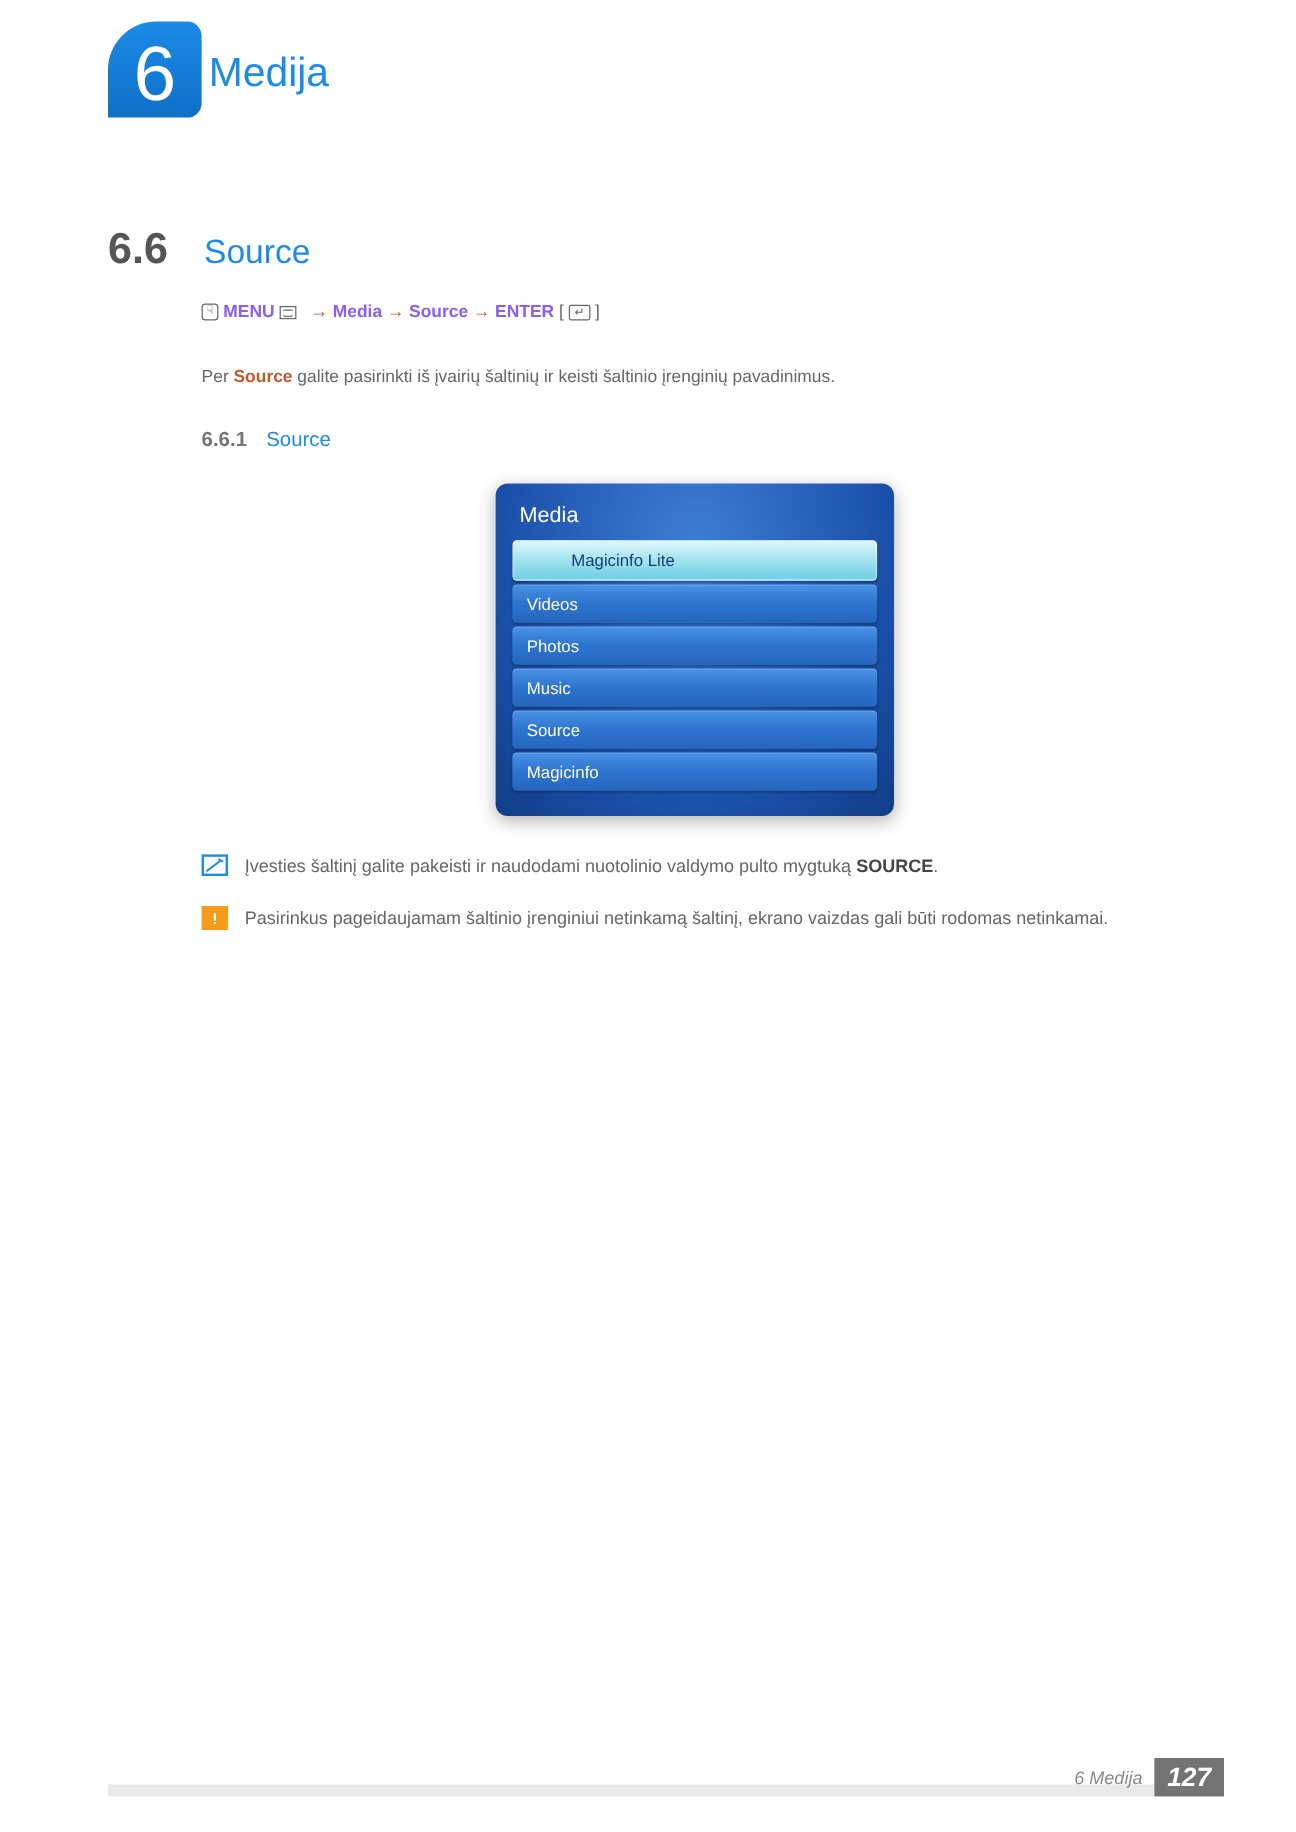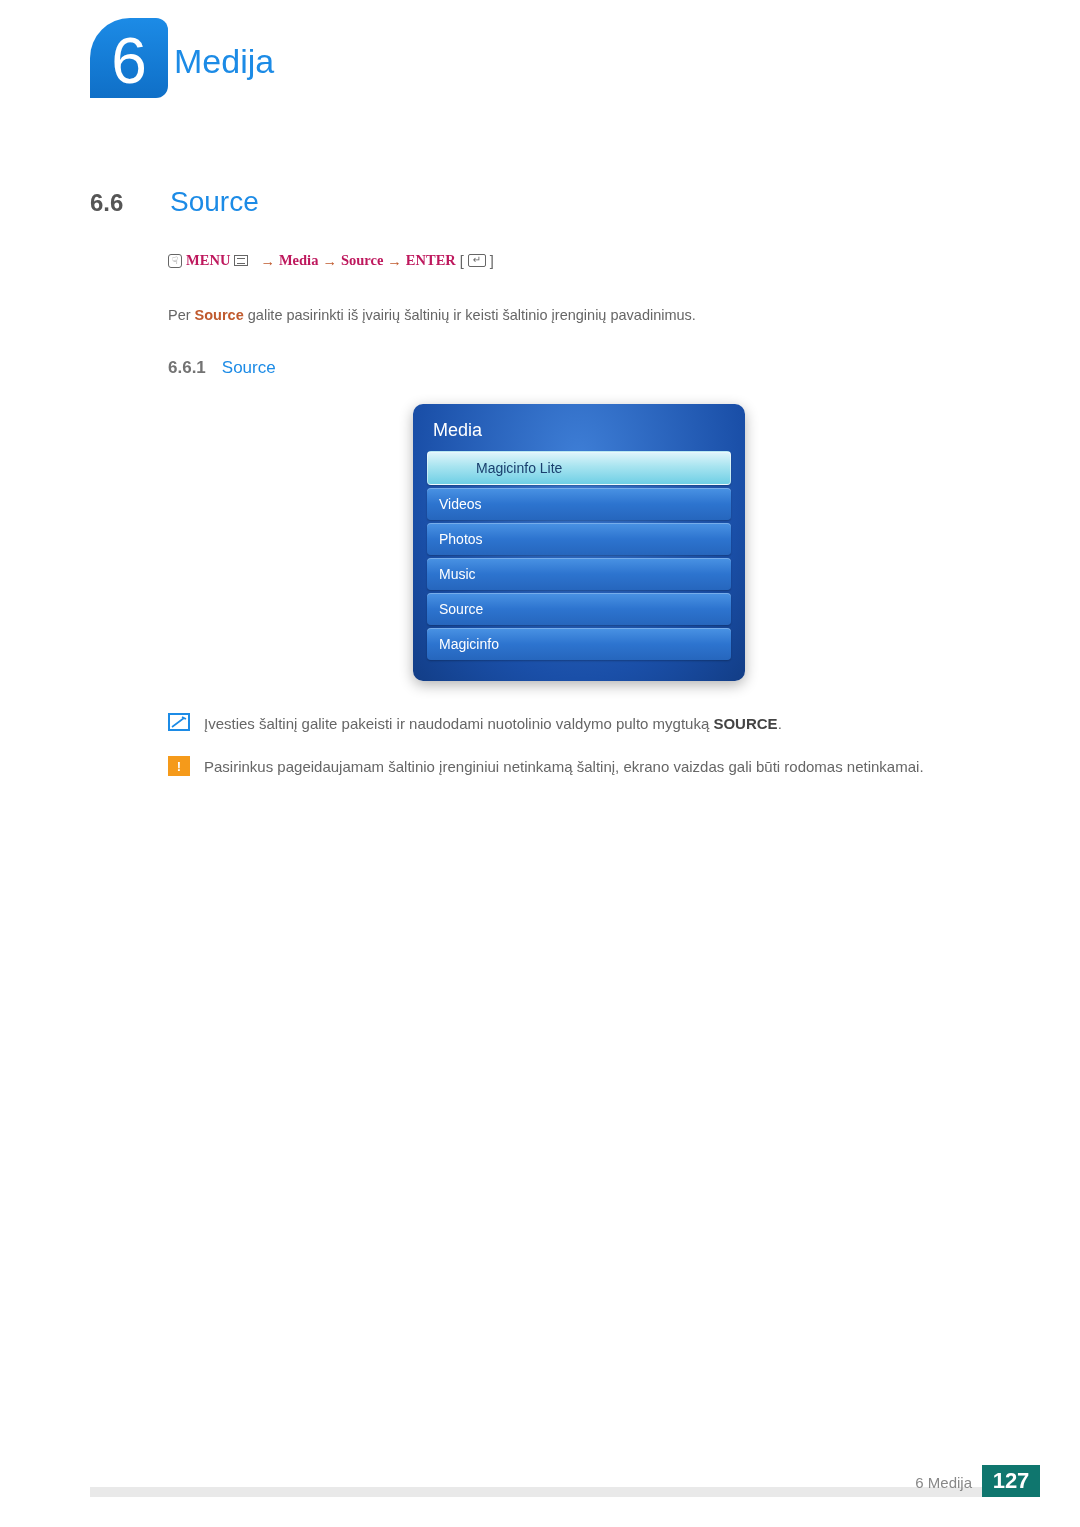--- a/index.html
+++ b/index.html
@@ -49,21 +49,21 @@
   }
   .section-row {
     position: absolute;
     top: 186px;
     left: 90px;
     display: flex;
     align-items: baseline;
   }
   .section-num {
     color: #555;
-    font-size: 24px;
+    font-size: 36px;
     font-weight: 600;
     width: 80px;
   }
   .section-title {
     color: #1c8be6;
     font-size: 28px;
     font-weight: 400;
   }
   .content {
     position: absolute;
@@ -115,21 +115,21 @@
     vertical-align: middle;
   }
   .icon-enter::after {
     content: "↵";
     position: absolute;
     font-size: 10px;
     top: -1px;
     left: 4px;
     color: #666;
   }
-  .accent { color: #be185d; font-weight: 600; font-family: Liberation Serif, serif; }
+  .accent { color: #8b5cf6; font-weight: 600; }
   .arrow { color: #c05a2e; font-weight: 600; }
   .para {
     font-size: 14.5px;
     line-height: 1.7;
     color: #666;
     margin-bottom: 30px;
   }
   .bold-inline { color: #c05a2e; font-weight: 600; }
   .subsection-row {
     display: flex;
@@ -209,22 +209,23 @@
     font-size: 15px;
     line-height: 1.7;
     color: #666;
     flex: 1;
   }
   .bold-dark { color: #444; font-weight: 700; }
   .footer {
     position: absolute;
     bottom: 30px;
     left: 90px;
-    right: 40px;
+    right: 60px;
     height: 32px;
+    font-style: italic;
   }
   .footer-bar {
     position: absolute;
     left: 0;
     right: 0;
     bottom: 0;
     height: 10px;
     background: #e9e9e9;
   }
   .footer-label {
@@ -233,21 +234,21 @@
     bottom: 6px;
     font-size: 15px;
     color: #888;
   }
   .footer-page {
     position: absolute;
     right: 0;
     bottom: 0;
     width: 58px;
     height: 32px;
-    background: #0f766e;
+    background: #737373;
     color: #fff;
     font-size: 22px;
     font-weight: 700;
     display: flex;
     align-items: center;
     justify-content: center;
   }
 </style>
 </head>
 <body>

